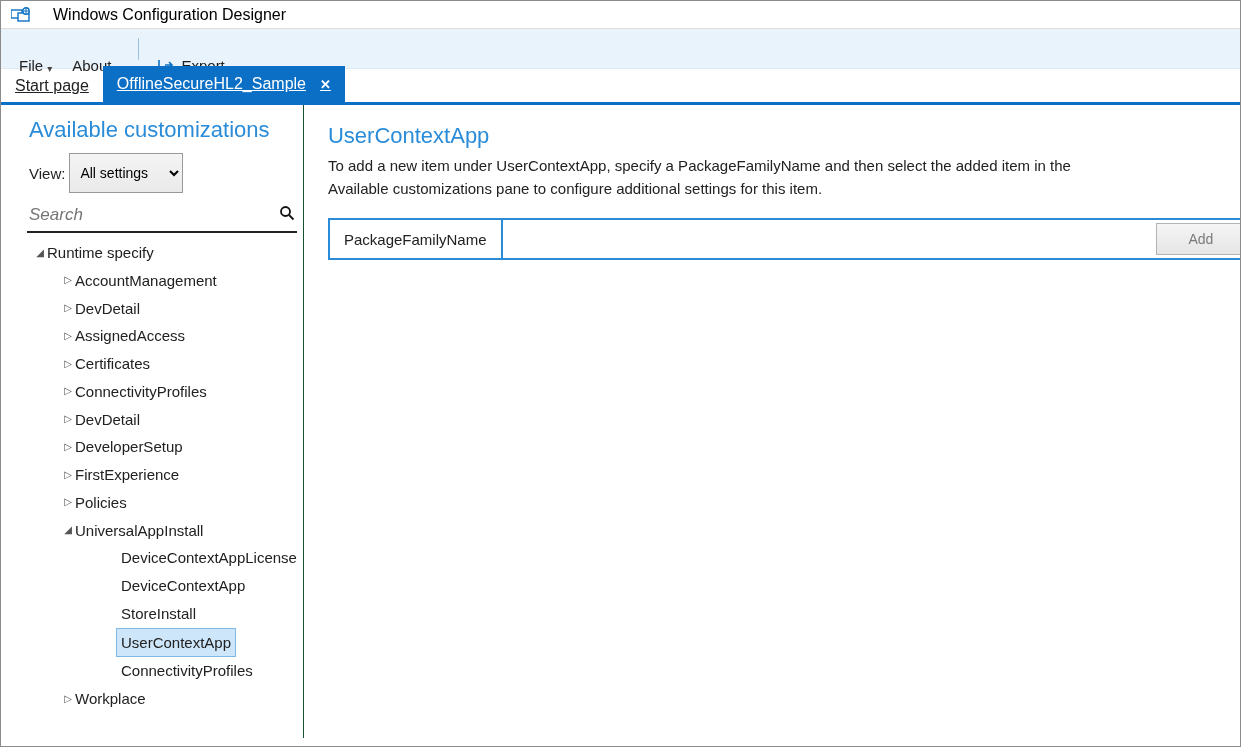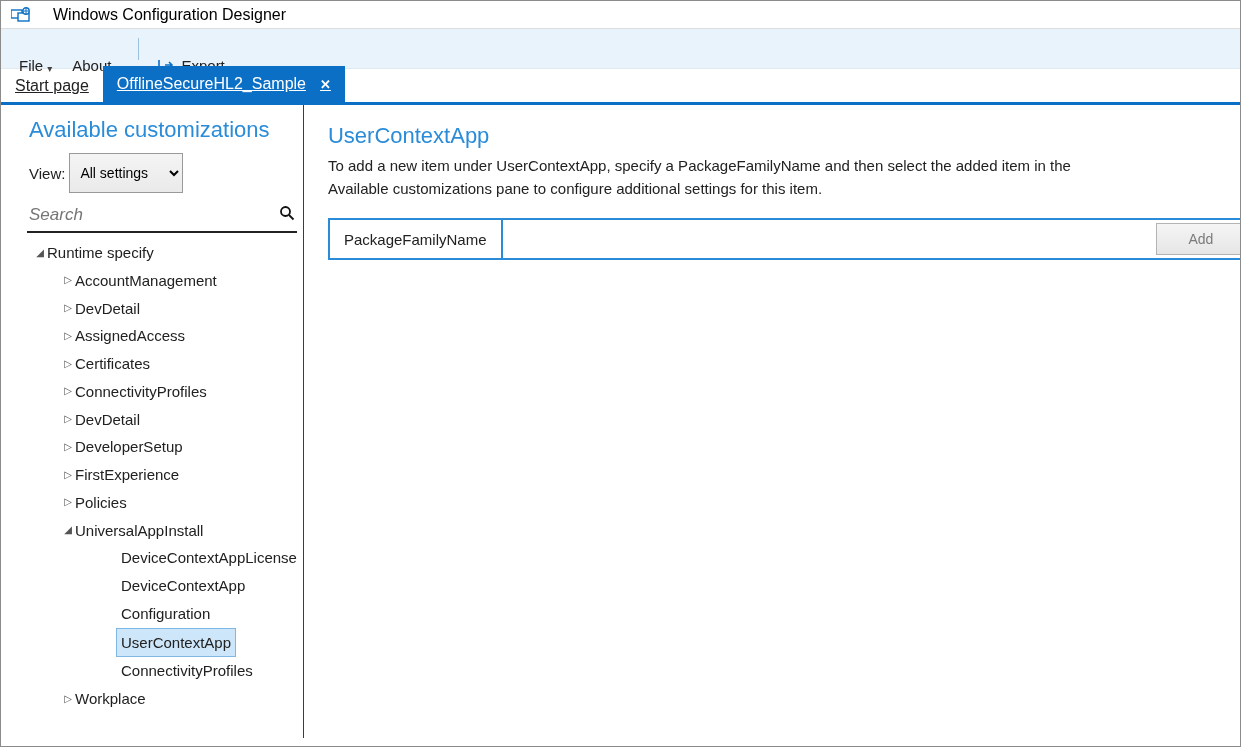--- a/index.html
+++ b/index.html
@@ -309,21 +309,21 @@
                   </li>
                 <li>
                     <div class="row lvl2">
                       <span class="caret empty">▷</span>
                       <span>DeviceContextApp</span>
                     </div>
                   </li>
                 <li>
                     <div class="row lvl2">
                       <span class="caret empty">▷</span>
-                      <span>Configuration</span>
+                      <span>StoreInstall</span>
                     </div>
                   </li>
                 <li>
                     <div class="row lvl2">
                       <span class="caret empty">▷</span>
                       <span class="selected">UserContextApp</span>
                     </div>
                   </li>
                 <li>
                     <div class="row lvl2">

